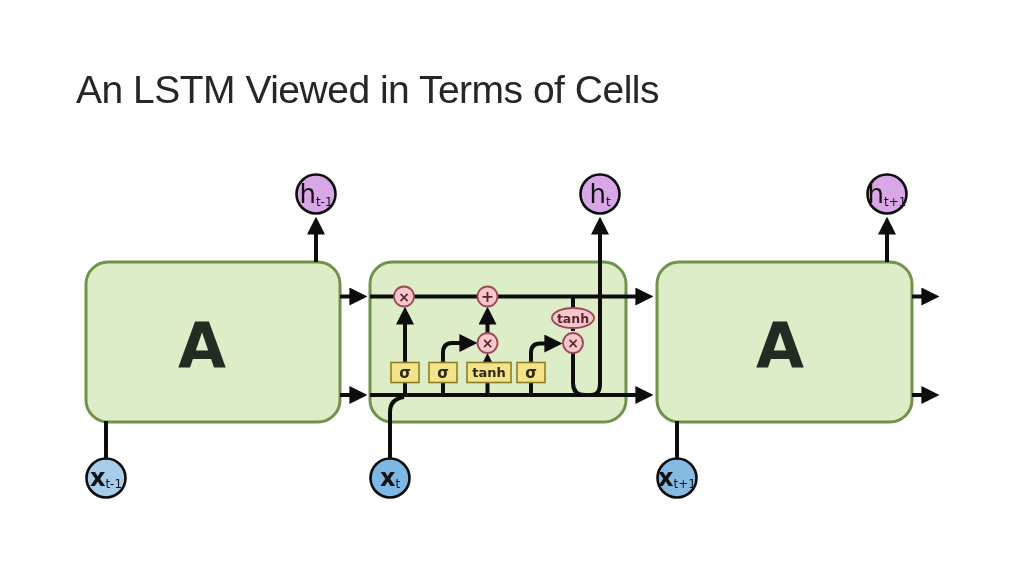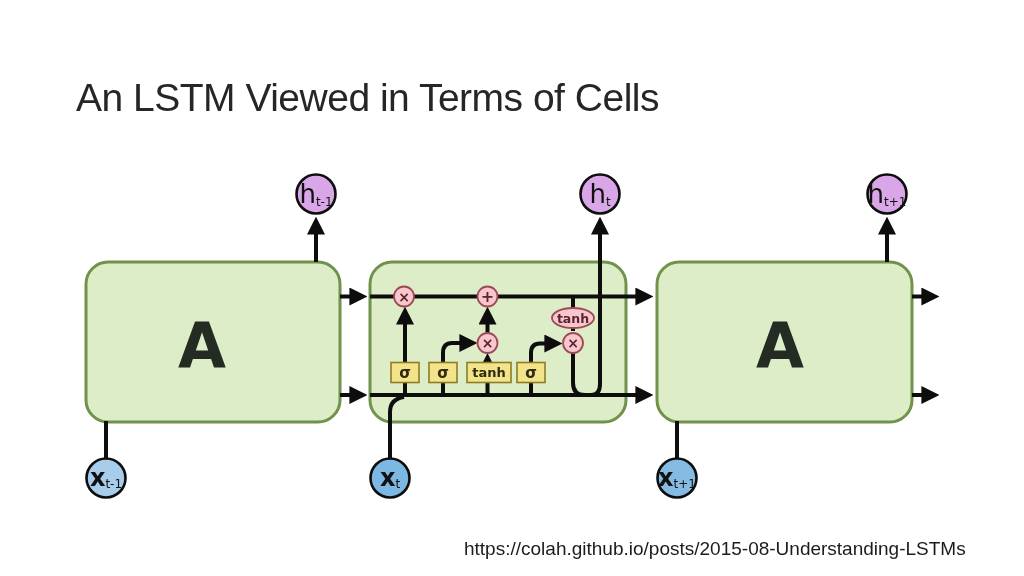--- a/index.html
+++ b/index.html
@@ -1,19 +1,19 @@
 <!DOCTYPE html>
 <html><head>
 <meta charset="utf-8">
 <style>
   html,body{margin:0;padding:0;}
   body{width:1024px;height:576px;background:#ffffff;overflow:hidden;
        font-family:"Liberation Sans",sans-serif;}
   .slide{position:relative;width:1024px;height:576px;background:#ffffff;}
-  .title{position:absolute;left:76px;top:76px;font-size:39px;font-weight:300;
+  .title{position:absolute;left:76px;top:68px;font-size:39px;font-weight:300;
          color:#262626;letter-spacing:-0.5px;white-space:nowrap;}
   .footer{position:absolute;left:464px;top:538px;font-size:19px;color:#1c1c1c;
           white-space:nowrap;}
   svg{position:absolute;left:0;top:0;}
   svg text{font-family:"DejaVu Sans","Liberation Sans",sans-serif;}
   .flow{stroke:#0d0d0d;stroke-width:4;fill:none;stroke-linecap:butt;}
   .cell{fill:#dcedc8;stroke:#71924b;stroke-width:3;}
   .gate{fill:#f3e38a;stroke:#8e7e22;stroke-width:1.6;}
   .op{fill:#f8c7cd;stroke:#9c4a57;stroke-width:1.8;}
   .opglyph{fill:#5d2430;font-weight:bold;}
@@ -115,14 +115,13 @@
     <g>
       <circle class="ncircle" cx="106" cy="478" r="19.5" fill="#a8cdeb"></circle>
       <text class="nodetext" x="106" y="486" font-size="24" font-weight="bold" text-anchor="middle"><tspan>x</tspan><tspan font-size="12" dy="2" font-weight="normal">t-1</tspan></text>
       <circle class="ncircle" cx="390" cy="478" r="19.5" fill="#7db7e3"></circle>
       <text class="nodetext" x="390" y="486" font-size="24" font-weight="bold" text-anchor="middle"><tspan>x</tspan><tspan font-size="12" dy="2" font-weight="normal">t</tspan></text>
       <circle class="ncircle" cx="677" cy="478" r="19.5" fill="#85bbe2"></circle>
       <text class="nodetext" x="677" y="486" font-size="24" font-weight="bold" text-anchor="middle"><tspan>x</tspan><tspan font-size="12" dy="2" font-weight="normal">t+1</tspan></text>
     </g>
   </svg>
 
-  <div class="footer">https://colah.github.io/posts/2015-08-Understanding-LSTMs</div>
 </div>
 
 </body></html>

